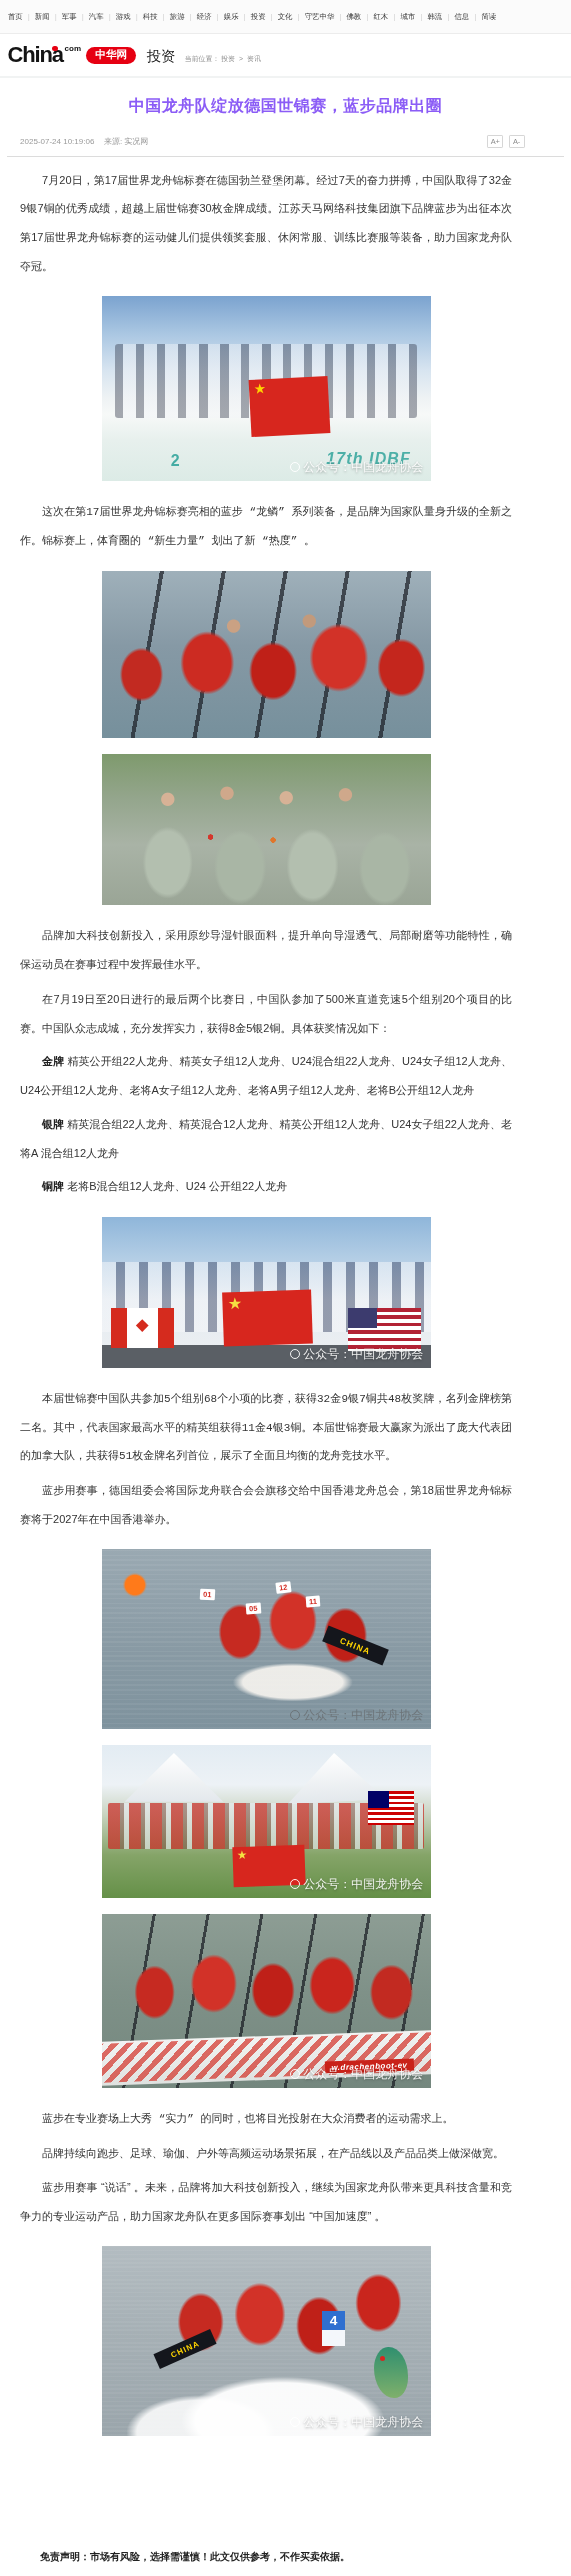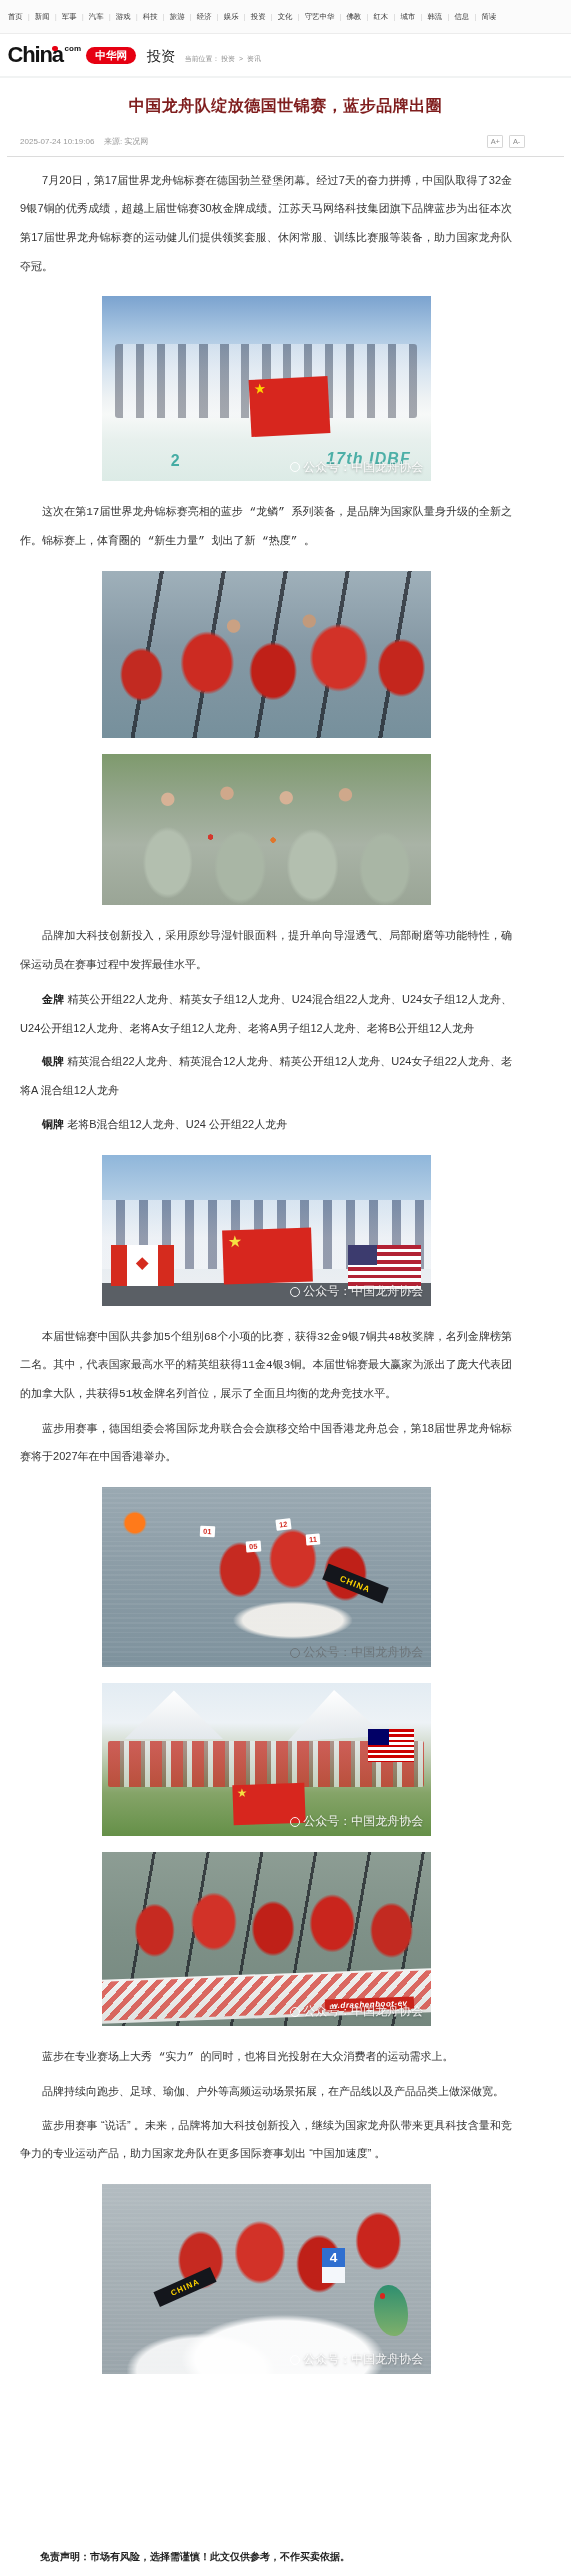--- a/index.html
+++ b/index.html
@@ -15,29 +15,29 @@
   .top-nav .sep { color:#c9c9c9; padding:0 1.6px; font-size:6.3px; }
 
   
   .site-header { height:44px; display:flex; align-items:center; padding:0 7.4px;
                  background:#fff; border-bottom:2.6px solid #f1f3f3; }
   .logo { display:flex; align-items:flex-start; position:relative; cursor:pointer; }
   .logo-word { font-size:22px; font-weight:800; color:#141414; letter-spacing:-1.1px; line-height:24px; }
   .logo-dot { position:absolute; left:45px; top:3.2px; width:5.3px; height:5.3px; border-radius:50%; background:#e60012; }
   .logo-sup { font-size:8px; font-weight:800; color:#141414; margin-left:1.6px; margin-top:1.1px; }
   .logo-badge { margin-left:5.3px; margin-top:4.2px; background:#e60012; color:#fff; font-size:10.6px; font-weight:700;
-                padding:2.6px 9px; border-radius:10.6px; line-height:11.6px; }
+                padding:2.6px 9px; border-radius:10.6px; line-height:11.6px;font-family:Liberation Mono, monospace; }
   .channel { font-size:14.3px; color:#1a1a1a; margin-left:10.6px; margin-top:3.2px; }
   .breadcrumb { font-size:6.9px; color:#8d8d8d; margin-left:9.5px; margin-top:7.4px; }
   .breadcrumb a { color:#8d8d8d; text-decoration:none; cursor:pointer; }
   .breadcrumb .bsep { padding:0 2.1px; }
 
   
   .article { margin:0 7.4px; position:relative; }
-  h1.title { text-align:center; font-size:16px; font-weight:600; color:#7f1d1d; letter-spacing:0.5px;
+  h1.title { text-align:center; font-size:16px; font-weight:600; color:#8b5cf6; letter-spacing:0.5px;
              margin-top:16px; line-height:23px; }
   .meta-row { display:flex; align-items:center; margin-top:17px; padding:0 39px 0 12.7px;
               font-size:8px; color:#9a9a9a; height:15px; }
   .meta-row .src { margin-left:9.5px; }
   .font-controls { margin-left:auto; display:flex; gap:5.3px; }
   .fbtn { width:16px; height:13.7px; background:#fff; border:0.5px solid #d6d6d6; border-radius:1.1px;
           color:#8a8a8a; font-size:7.4px; line-height:12.7px; text-align:center; cursor:pointer; }
   hr.divider { border:none; border-top:0.5px solid #dcdcdc; margin-top:7.4px; }
 
   .body { width:492px; margin-left:12.7px; font-size:11px; color:#333; }
@@ -266,20 +266,21 @@
         <div class="wm">公众号：中国龙舟协会</div>
       </figure>
 
       <p class="after-fig">这次在第17届世界龙舟锦标赛亮相的蓝步 “龙鳞” 系列装备，是品牌为国家队量身升级的全新之作。锦标赛上，体育圈的 “新生力量” 划出了新 “热度” 。</p>
 
       <figure class="photo ph2"></figure>
 
       <figure class="photo ph3"></figure>
 
       <p class="after-fig">品牌加大科技创新投入，采用原纱导湿针眼面料，提升单向导湿透气、局部耐磨等功能特性，确保运动员在赛事过程中发挥最佳水平。</p>
+      <p>在7月19日至20日进行的最后两个比赛日，中国队参加了500米直道竞速5个组别20个项目的比赛。中国队众志成城，充分发挥实力，获得8金5银2铜。具体获奖情况如下：</p>
 
       <p><b>金牌</b> <span>精英公开组22人龙舟、精英女子组12人龙舟、U24混合组22人龙舟、U24女子组12人龙舟、U24公开组12人龙舟、老将A女子组12人龙舟、老将A男子组12人龙舟、老将B公开组12人龙舟</span></p>
       <p><b>银牌</b> <span>精英混合组22人龙舟、精英混合12人龙舟、精英公开组12人龙舟、U24女子组22人龙舟、老将A 混合组12人龙舟</span></p>
       <p><b>铜牌</b> <span>老将B混合组12人龙舟、U24 公开组22人龙舟</span></p>
 
       <figure class="photo ph4">
         <div class="crowd"></div>
         <div class="ground"></div>
         <div class="flag-ca"></div>
         <div class="flag-cn"></div>

